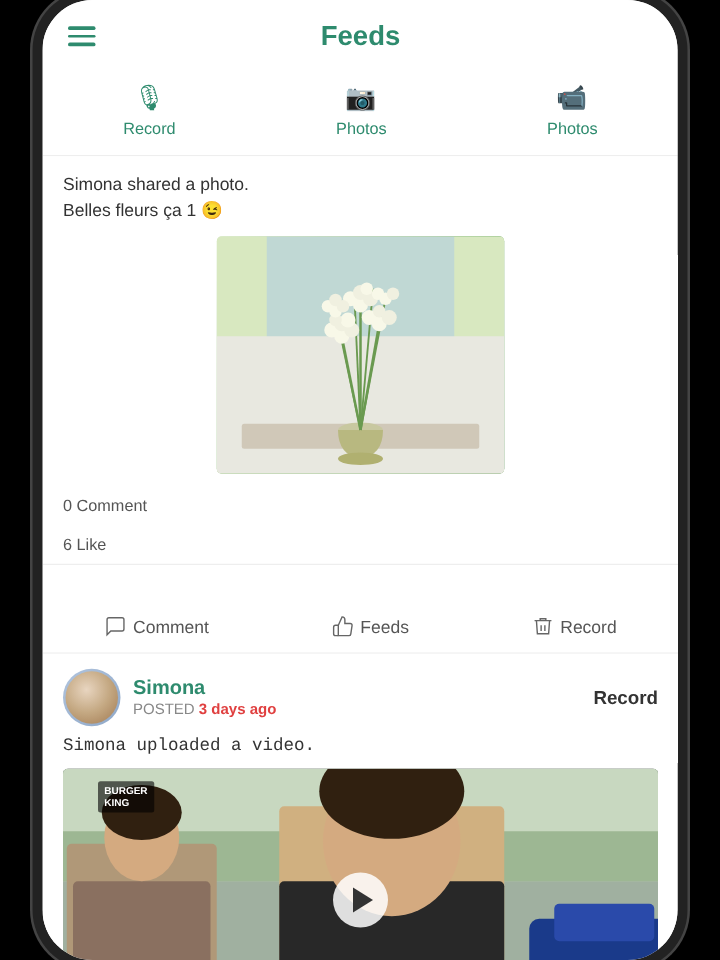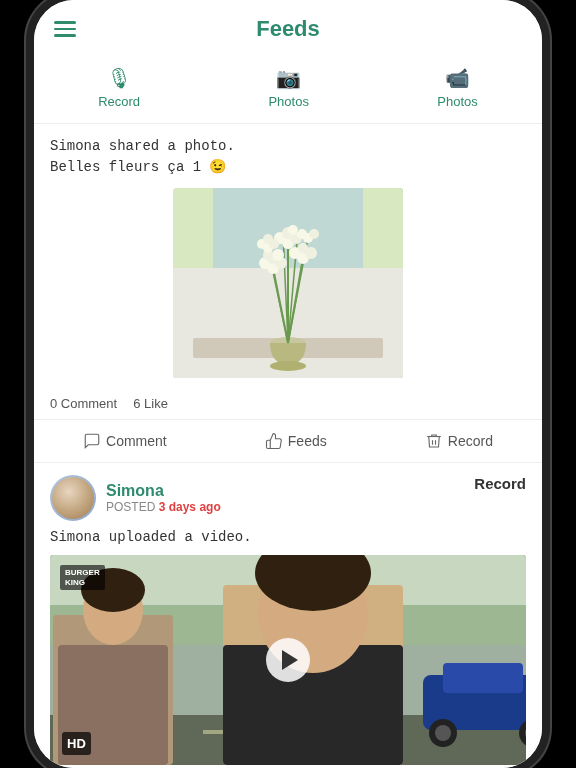--- a/index.html
+++ b/index.html
@@ -94,21 +94,20 @@
     .post-card {
       padding: 12px 16px 0;
       background: #fff;
     }
 
     .post-text {
       font-size: 14px;
       color: #333;
       margin-bottom: 10px;
       line-height: 1.5;
-      font-family: Liberation Mono, monospace;
     }
 
     .post-image-container {
       display: flex;
       justify-content: center;
       margin-bottom: 10px;
     }
 
     .post-image {
       width: 230px;
@@ -118,50 +117,52 @@
       position: relative;
       overflow: hidden;
     }
 
     .post-stats {
       display: flex;
       gap: 16px;
       font-size: 13px;
       color: #555;
       padding: 8px 0;
+      flex-direction: column;
     }
 
     .post-actions {
       display: flex;
       justify-content: space-around;
       border-top: 1px solid #eee;
       border-bottom: 1px solid #eee;
       padding: 10px 0;
       margin: 0 -16px;
     }
 
     .action-btn {
       display: flex;
       align-items: center;
       gap: 5px;
       font-size: 14px;
       color: #555;
       cursor: pointer;
       padding: 2px 8px;
+      margin-top: 28px;
     }
 
     
     .post-card2 {
       padding: 12px 16px 0;
       background: #fff;
     }
 
     .post-header {
       display: flex;
-      align-items: flex-start;
+      align-items: center;
       justify-content: space-between;
       margin-bottom: 8px;
     }
 
     .post-author-info {
       display: flex;
       align-items: center;
       gap: 10px;
     }
 
@@ -469,21 +470,21 @@
 
         <div class="play-btn">
           <div class="play-icon-triangle"></div>
         </div>
 
         <div class="hd-badge">HD</div>
 
         <div class="bk-logo" style="
           position: absolute;
           top: 10px;
-          left: 10px;
+          left: 28px;
           background: rgba(0,0,0,0.6);
           color: #fff;
           font-size: 8px;
           font-weight: bold;
           padding: 3px 5px;
           border-radius: 2px;
           z-index: 10;
           line-height: 1.2;
         ">BURGER<br>KING</div>
       </div>

